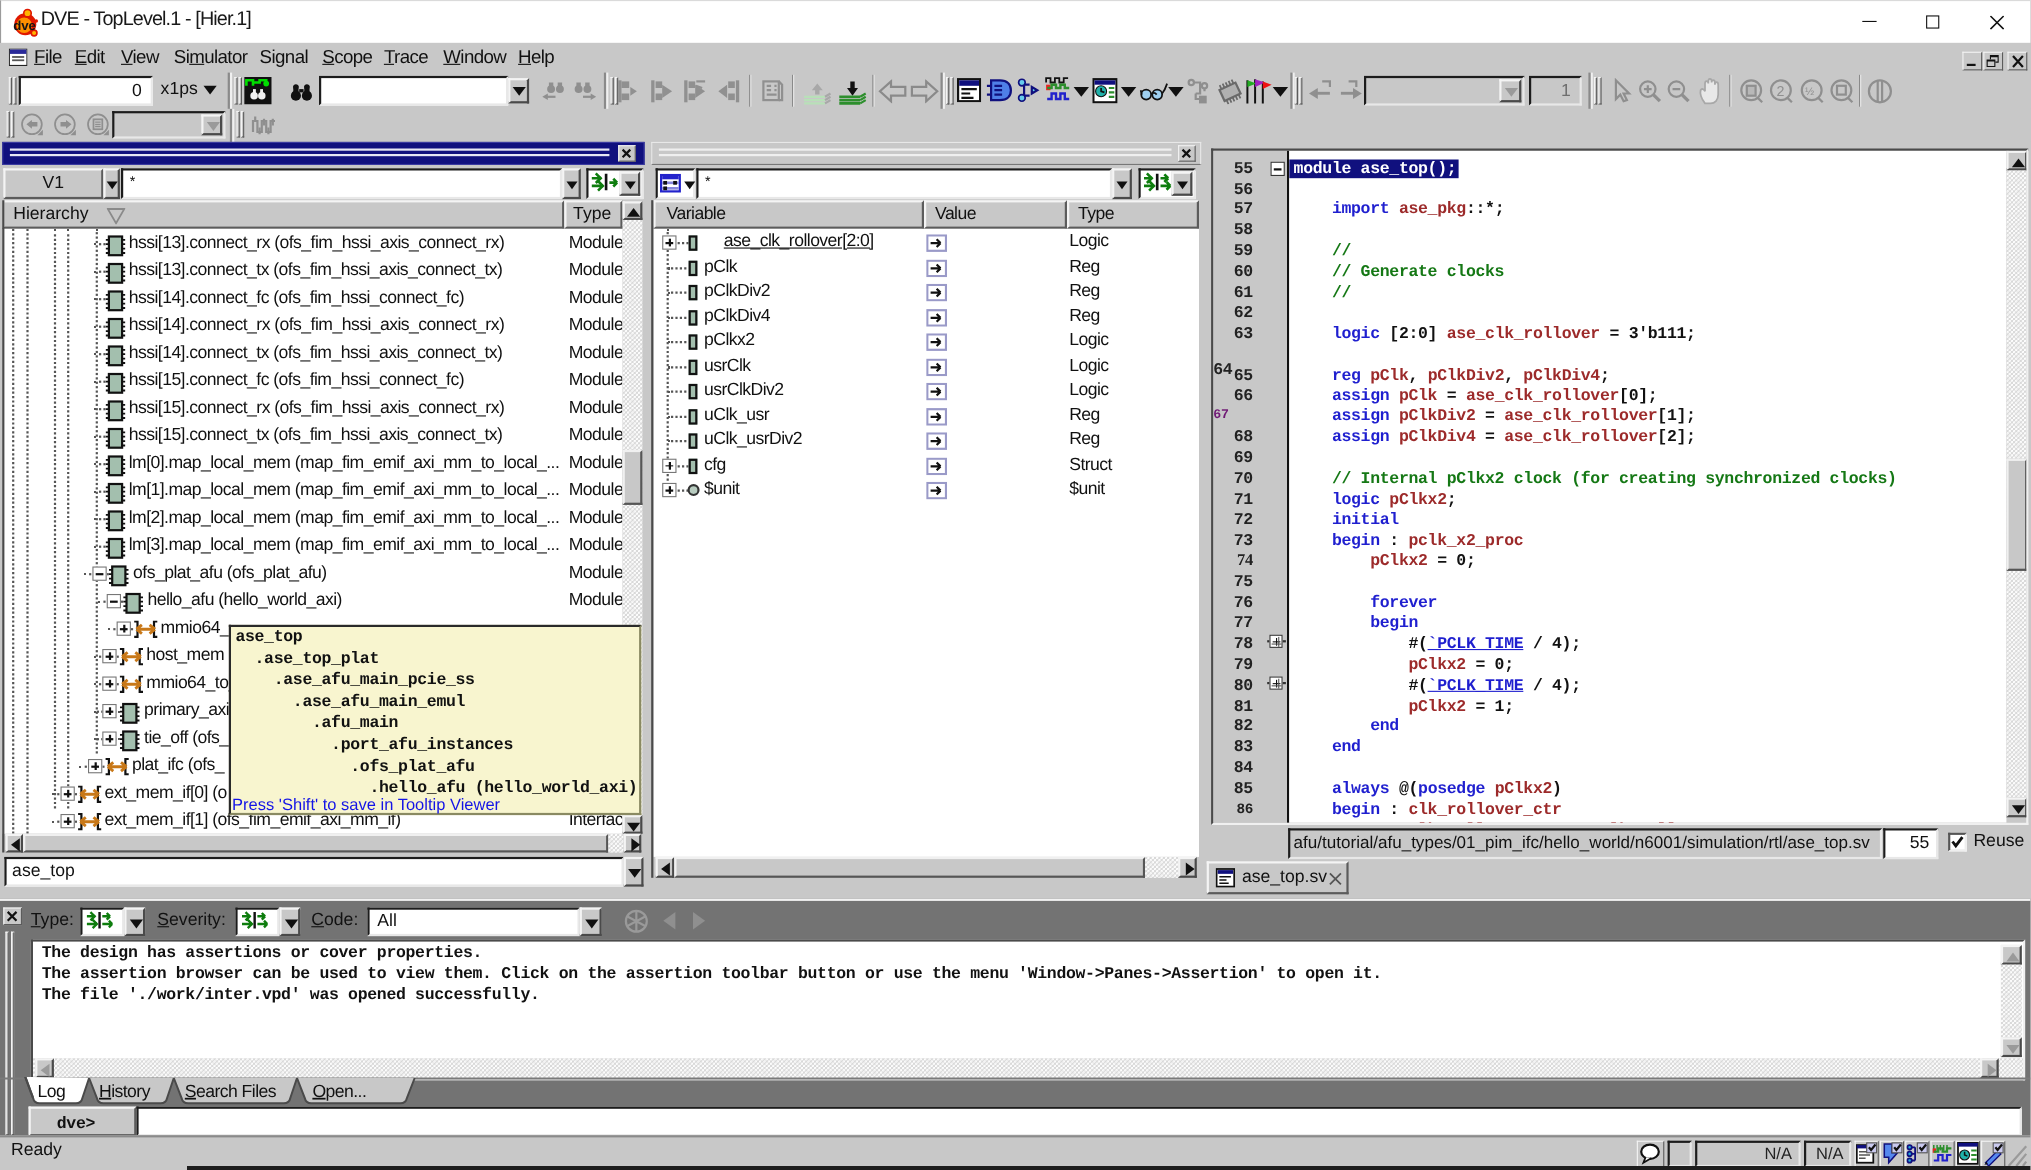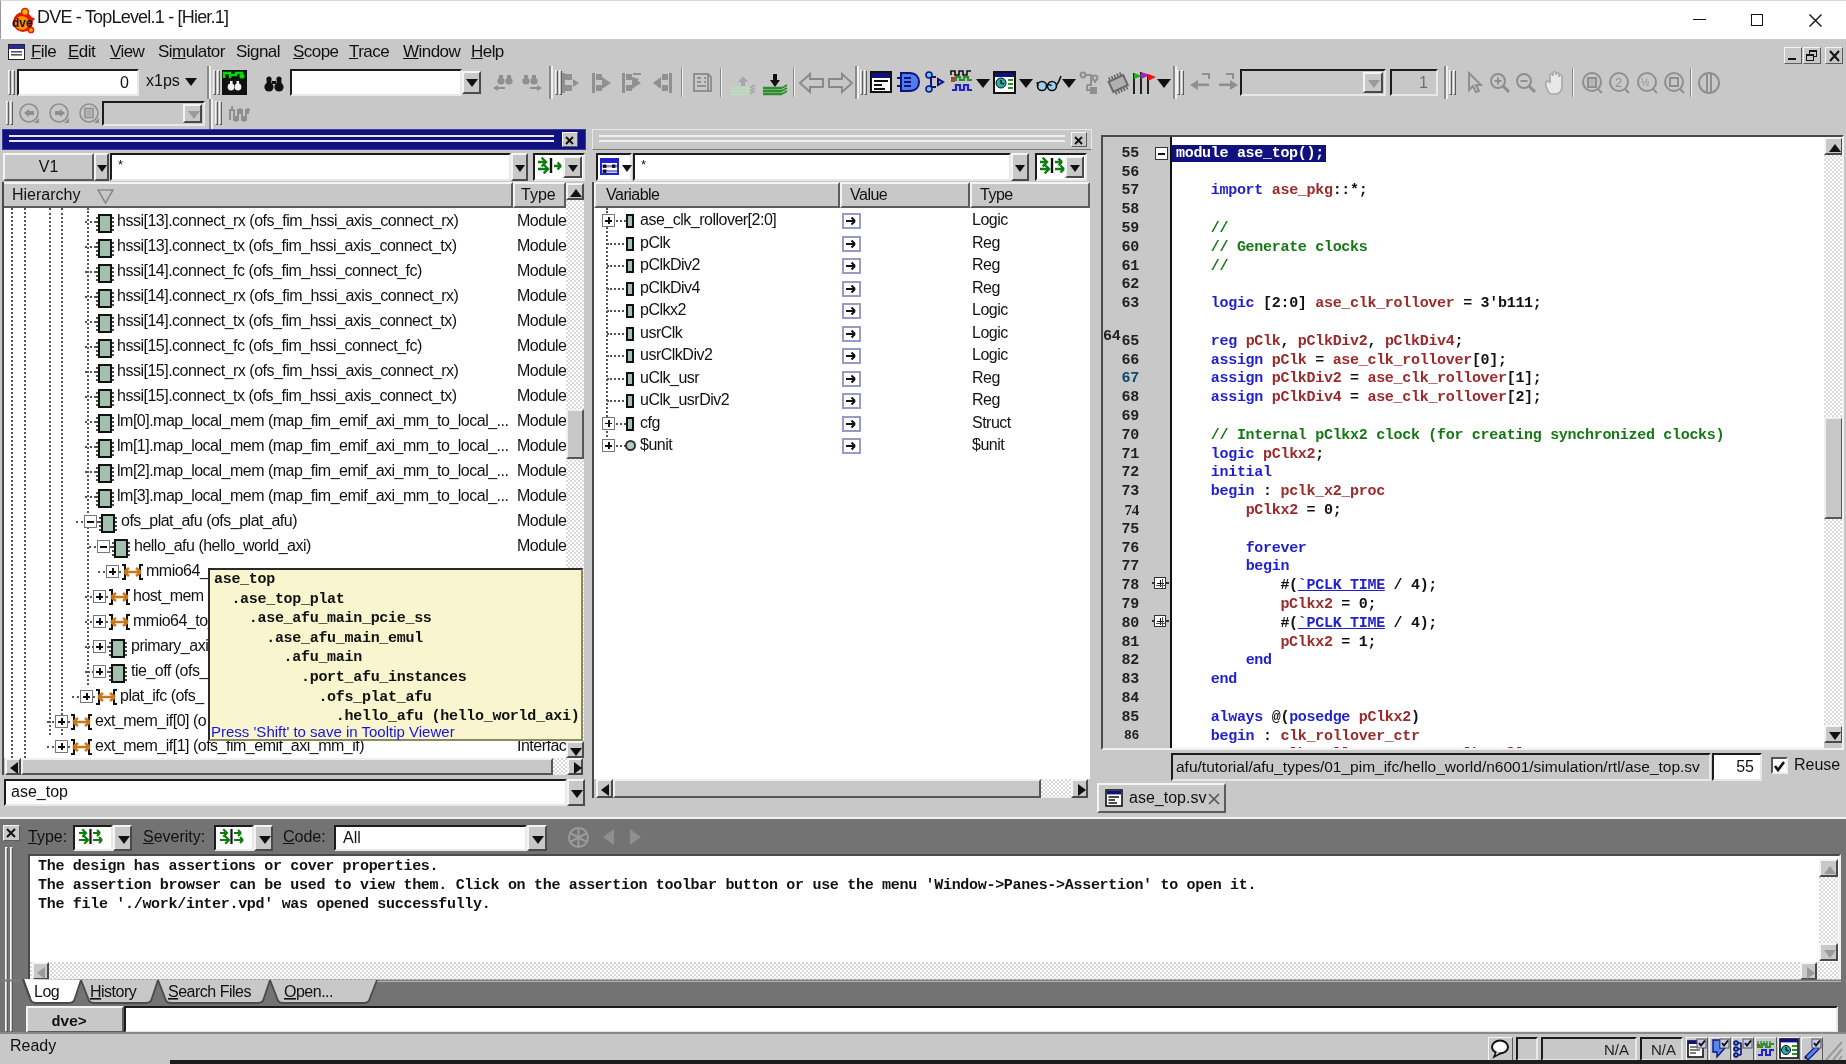--- a/index.html
+++ b/index.html
@@ -777,21 +777,21 @@
       <div class="abs" style="left:8px;top:2px;font-size:16px;color:#111;">Type</div>
     </div>
   <div class="abs" style="left:2px;top:79px;width:496px;height:571px;background:#fff;overflow:hidden;">
       <div class="abs" style="left:12px;top:0;width:0;height:240px;border-left:2px dotted #555;"></div>
       <div class="abs" style="left:8px;top:6px;width:13px;height:13px;background:#fff;border:1px solid #777;">
         <div class="abs" style="left:2px;top:5px;width:7px;height:1.5px;background:#111;"></div>
         <div class="abs" style="left:5px;top:2px;width:1.5px;height:7px;background:#111;"></div>
       </div>
       <div class="abs" style="left:22px;top:12px;width:10px;height:0;border-top:2px dotted #555;"></div>
       <div class="abs" style="left:32px;top:6px;width:8px;height:14px;background:#a3bfae;border:2px solid #111;"></div>
-      <div class="abs" style="left:46px;top:3px;font-size:16px;color:#111;white-space:nowrap;">ase_clk_rollover[2:0]</div>
+      <div class="abs" style="left:64px;top:3px;font-size:16px;color:#111;white-space:nowrap;text-decoration:underline;">ase_clk_rollover[2:0]</div>
       <svg class="abs" style="left:248px;top:5px;" width="19" height="16" viewBox="0 0 19 16">
         <rect x="1" y="1" width="17" height="14" fill="#fff" stroke="#9a9ac8" stroke-width="2"></rect>
         <path d="M4 8 H13 M13 8 L9.5 4.5 M13 8 L9.5 11.5" stroke="#111" stroke-width="2" fill="none"></path>
       </svg>
       <div class="abs" style="left:378px;top:3px;font-size:16px;color:#111;">Logic</div>
       <div class="abs" style="left:13px;top:34.5px;width:17px;height:0;border-top:2px dotted #555;"></div>
       <div class="abs" style="left:32px;top:28.5px;width:8px;height:14px;background:#a3bfae;border:2px solid #111;"></div>
       <div class="abs" style="left:46px;top:25.5px;font-size:16px;color:#111;white-space:nowrap;">pClk</div>
       <svg class="abs" style="left:248px;top:27.5px;" width="19" height="16" viewBox="0 0 19 16">
         <rect x="1" y="1" width="17" height="14" fill="#fff" stroke="#9a9ac8" stroke-width="2"></rect>
@@ -899,21 +899,21 @@
         <div class="abs mono" style="left:0px;top:45.3px;width:36px;text-align:right;font-size:15px;color:#222;">57</div>
         <div class="abs mono" style="left:0px;top:64.1px;width:36px;text-align:right;font-size:15px;color:#222;">58</div>
         <div class="abs mono" style="left:0px;top:82.9px;width:36px;text-align:right;font-size:15px;color:#222;">59</div>
         <div class="abs mono" style="left:0px;top:101.7px;width:36px;text-align:right;font-size:15px;color:#222;">60</div>
         <div class="abs mono" style="left:0px;top:120.5px;width:36px;text-align:right;font-size:15px;color:#222;">61</div>
         <div class="abs mono" style="left:0px;top:139.3px;width:36px;text-align:right;font-size:15px;color:#222;">62</div>
         <div class="abs mono" style="left:0px;top:158.1px;width:36px;text-align:right;font-size:15px;color:#222;">63</div>
         <div class="abs mono" style="left:0px;top:191px;width:36px;text-align:left;font-size:15px;color:#222;">64</div>
         <div class="abs mono" style="left:0px;top:195.7px;width:36px;text-align:right;font-size:15px;color:#222;">65</div>
         <div class="abs mono" style="left:0px;top:214.5px;width:36px;text-align:right;font-size:15px;color:#222;">66</div>
-        <div class="abs mono" style="left:0px;top:233.3px;width:36px;text-align:right;font-size:15px;color:#0c4a6e;">67</div>
+        <div class="abs mono" style="left:0px;top:233.3px;width:36px;font-size:12px;color:#701a75;">67</div>
         <div class="abs mono" style="left:0px;top:252.1px;width:36px;text-align:right;font-size:15px;color:#222;">68</div>
         <div class="abs mono" style="left:0px;top:270.9px;width:36px;text-align:right;font-size:15px;color:#222;">69</div>
         <div class="abs mono" style="left:0px;top:289.7px;width:36px;text-align:right;font-size:15px;color:#222;">70</div>
         <div class="abs mono" style="left:0px;top:308.5px;width:36px;text-align:right;font-size:15px;color:#222;">71</div>
         <div class="abs mono" style="left:0px;top:327.3px;width:36px;text-align:right;font-size:15px;color:#222;">72</div>
         <div class="abs mono" style="left:0px;top:346.1px;width:36px;text-align:right;font-size:15px;color:#222;">73</div>
         <div class="abs mono" style="left:0px;top:364.9px;width:36px;text-align:right;font-size:15px;color:#222;font-family:Liberation Serif, serif;">74</div>
         <div class="abs mono" style="left:0px;top:383.7px;width:36px;text-align:right;font-size:15px;color:#222;">75</div>
         <div class="abs mono" style="left:0px;top:402.5px;width:36px;text-align:right;font-size:15px;color:#222;">76</div>
         <div class="abs mono" style="left:0px;top:421.3px;width:36px;text-align:right;font-size:15px;color:#222;">77</div>

